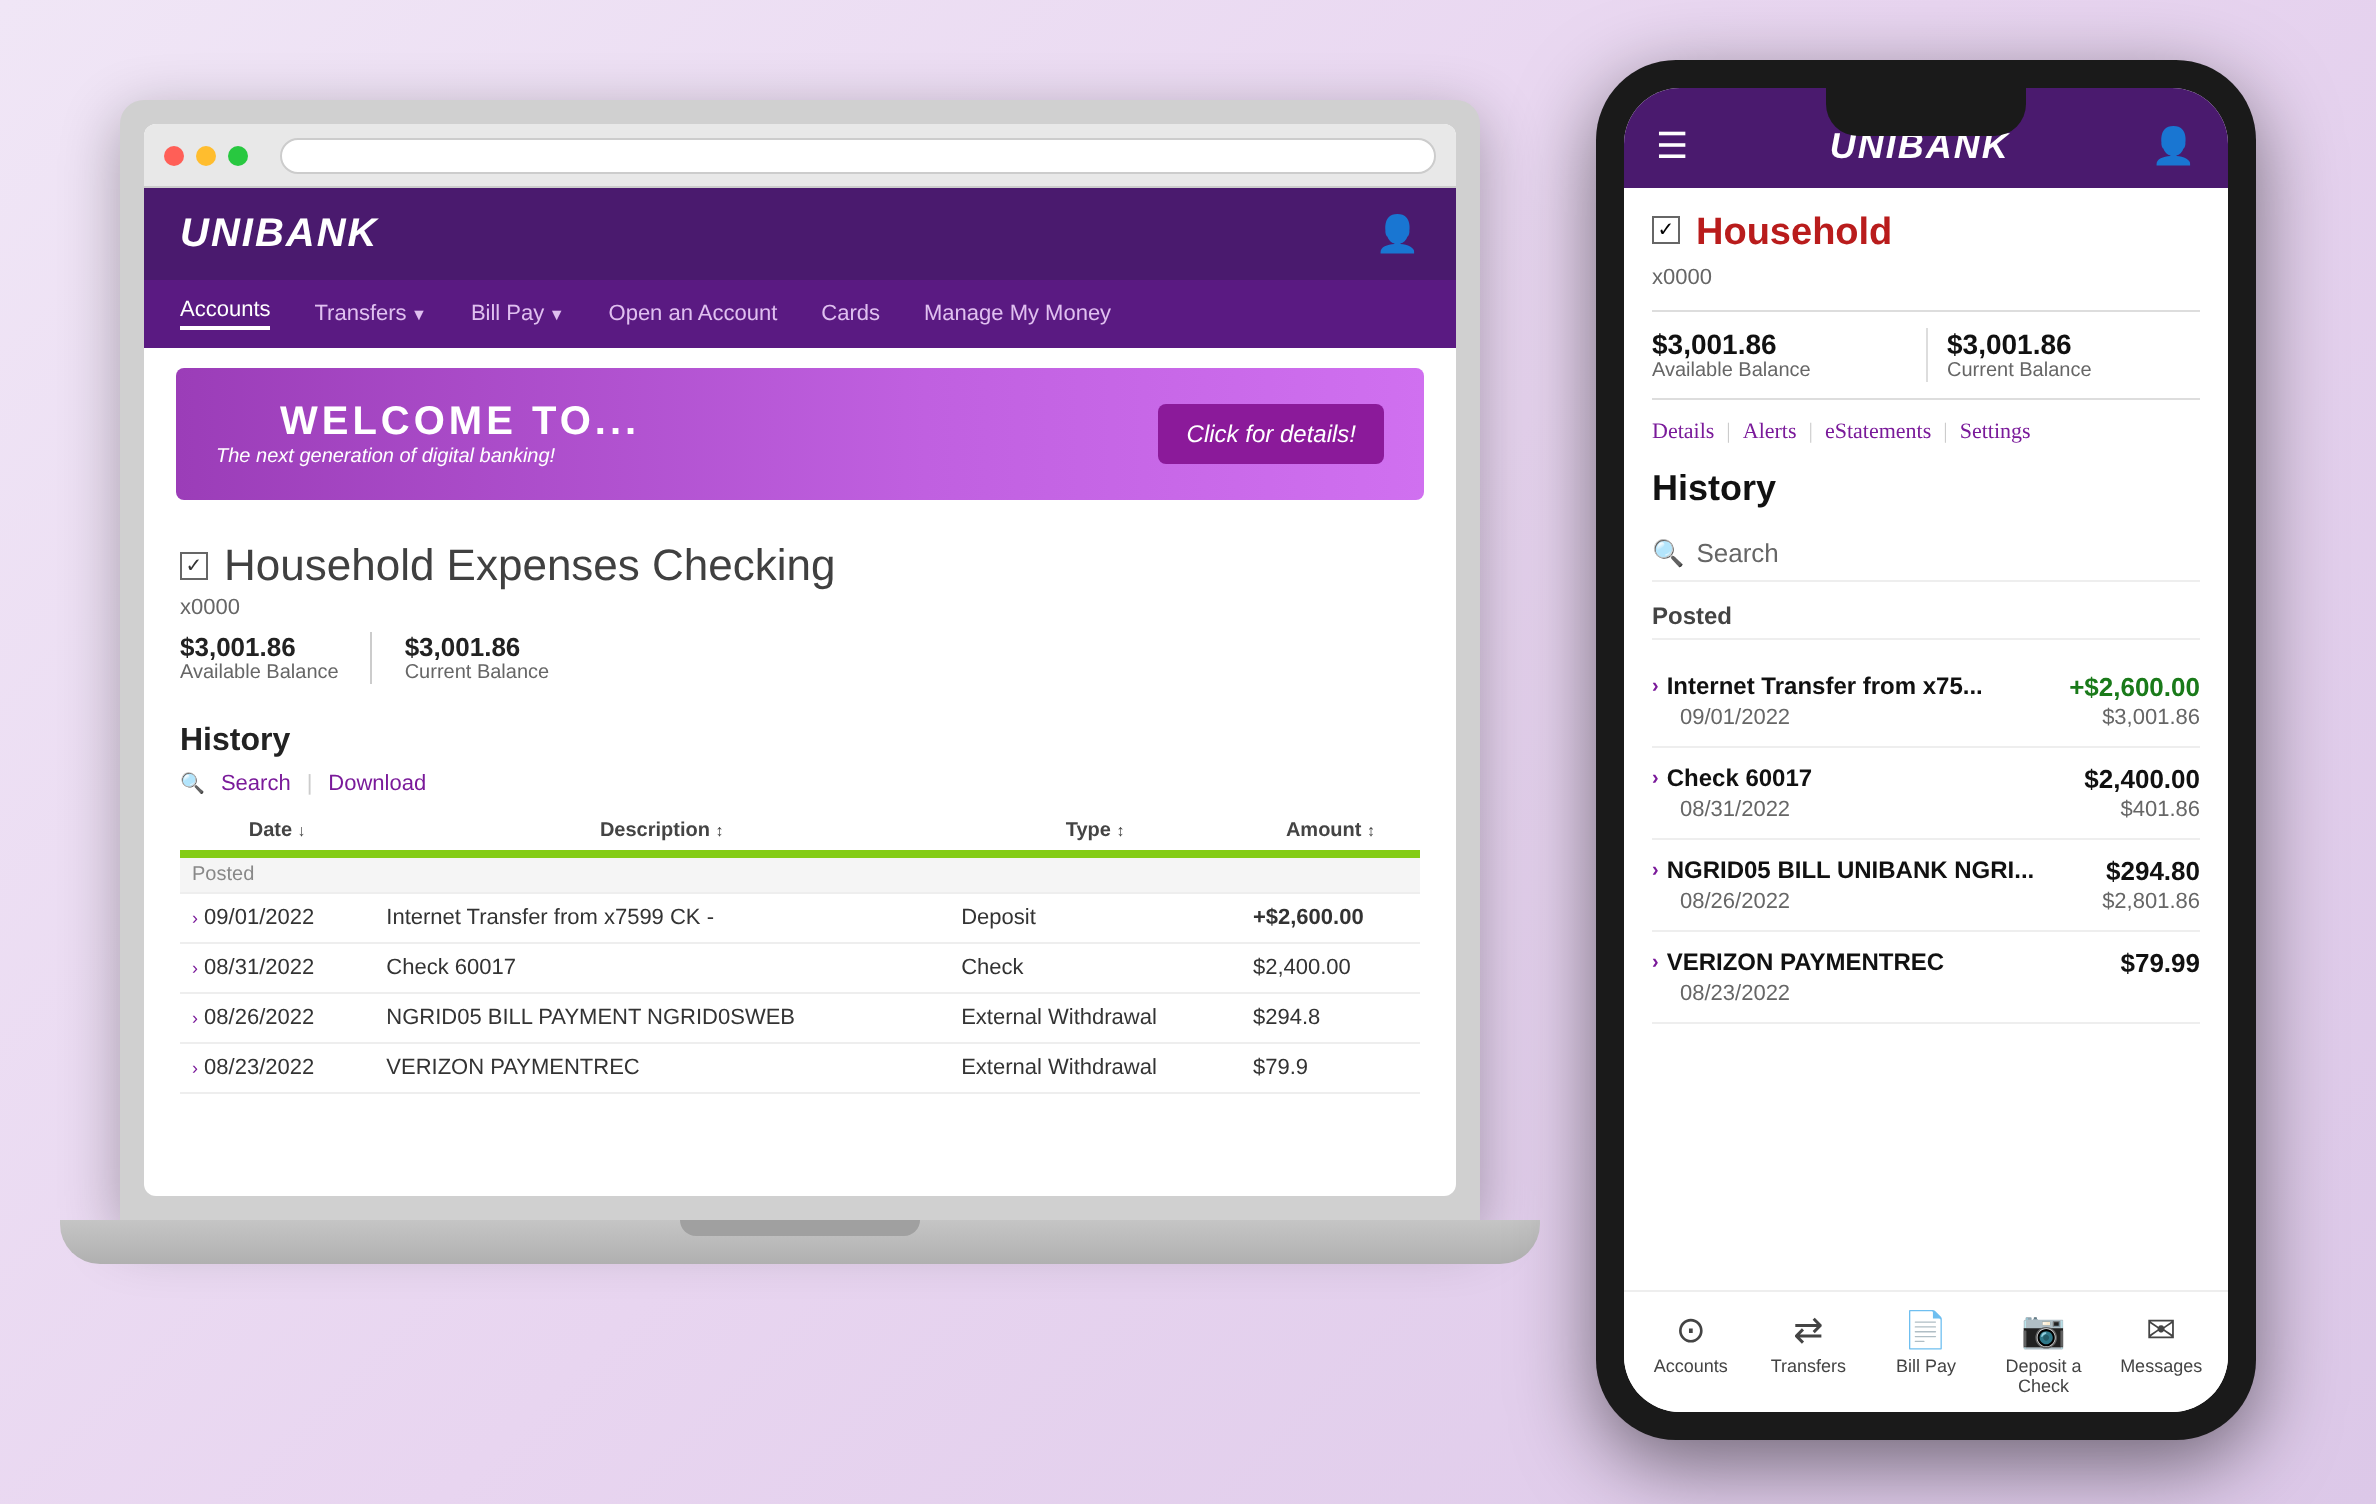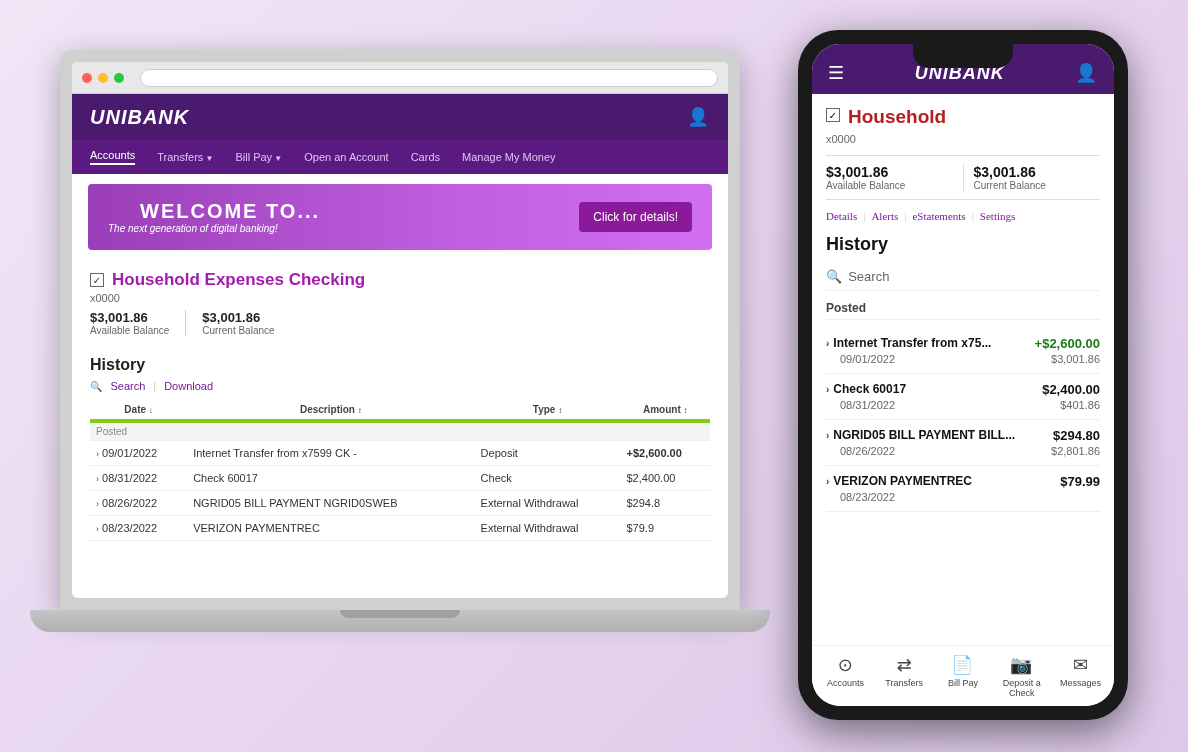--- a/index.html
+++ b/index.html
@@ -171,20 +171,21 @@
       font-style: italic;
     }
 
     .details-btn {
       background: #8b1a9a;
       color: #fff;
       border: none;
       padding: 8px 14px;
       border-radius: 4px;
       font-size: 12px;
+      font-style: italic;
       cursor: pointer;
     }
 
     
     .account-section {
       padding: 10px 18px;
     }
 
     .account-title-row {
       display: flex;
@@ -199,23 +200,23 @@
       border: 1px solid #666;
       background: #fff;
       display: flex;
       align-items: center;
       justify-content: center;
       font-size: 10px;
       color: #333;
     }
 
     .account-name {
-      font-size: 17px;
-      font-weight: bold;
-      color: #a21caf;
+      font-size: 22px;
+      font-weight: normal;
+      color: #404040;
     }
 
     .account-number {
       font-size: 11px;
       color: #666;
       margin-bottom: 6px;
     }
 
     .balance-row {
       display: flex;
@@ -749,21 +750,21 @@
           <div class="phone-trans-row2">
             <span>08/31/2022</span>
             <span>$401.86</span>
           </div>
         </div>
 
         <div class="phone-transaction">
           <div class="phone-trans-row1">
             <div class="phone-trans-name">
               <span class="phone-trans-expand">›</span>
-              <span>NGRID05 BILL PAYMENT BILL...</span>
+              <span>NGRID05 BILL UNIBANK NGRI...</span>
             </div>
             <div class="phone-trans-amount">$294.80</div>
           </div>
           <div class="phone-trans-row2">
             <span>08/26/2022</span>
             <span>$2,801.86</span>
           </div>
         </div>
 
         <div class="phone-transaction">

